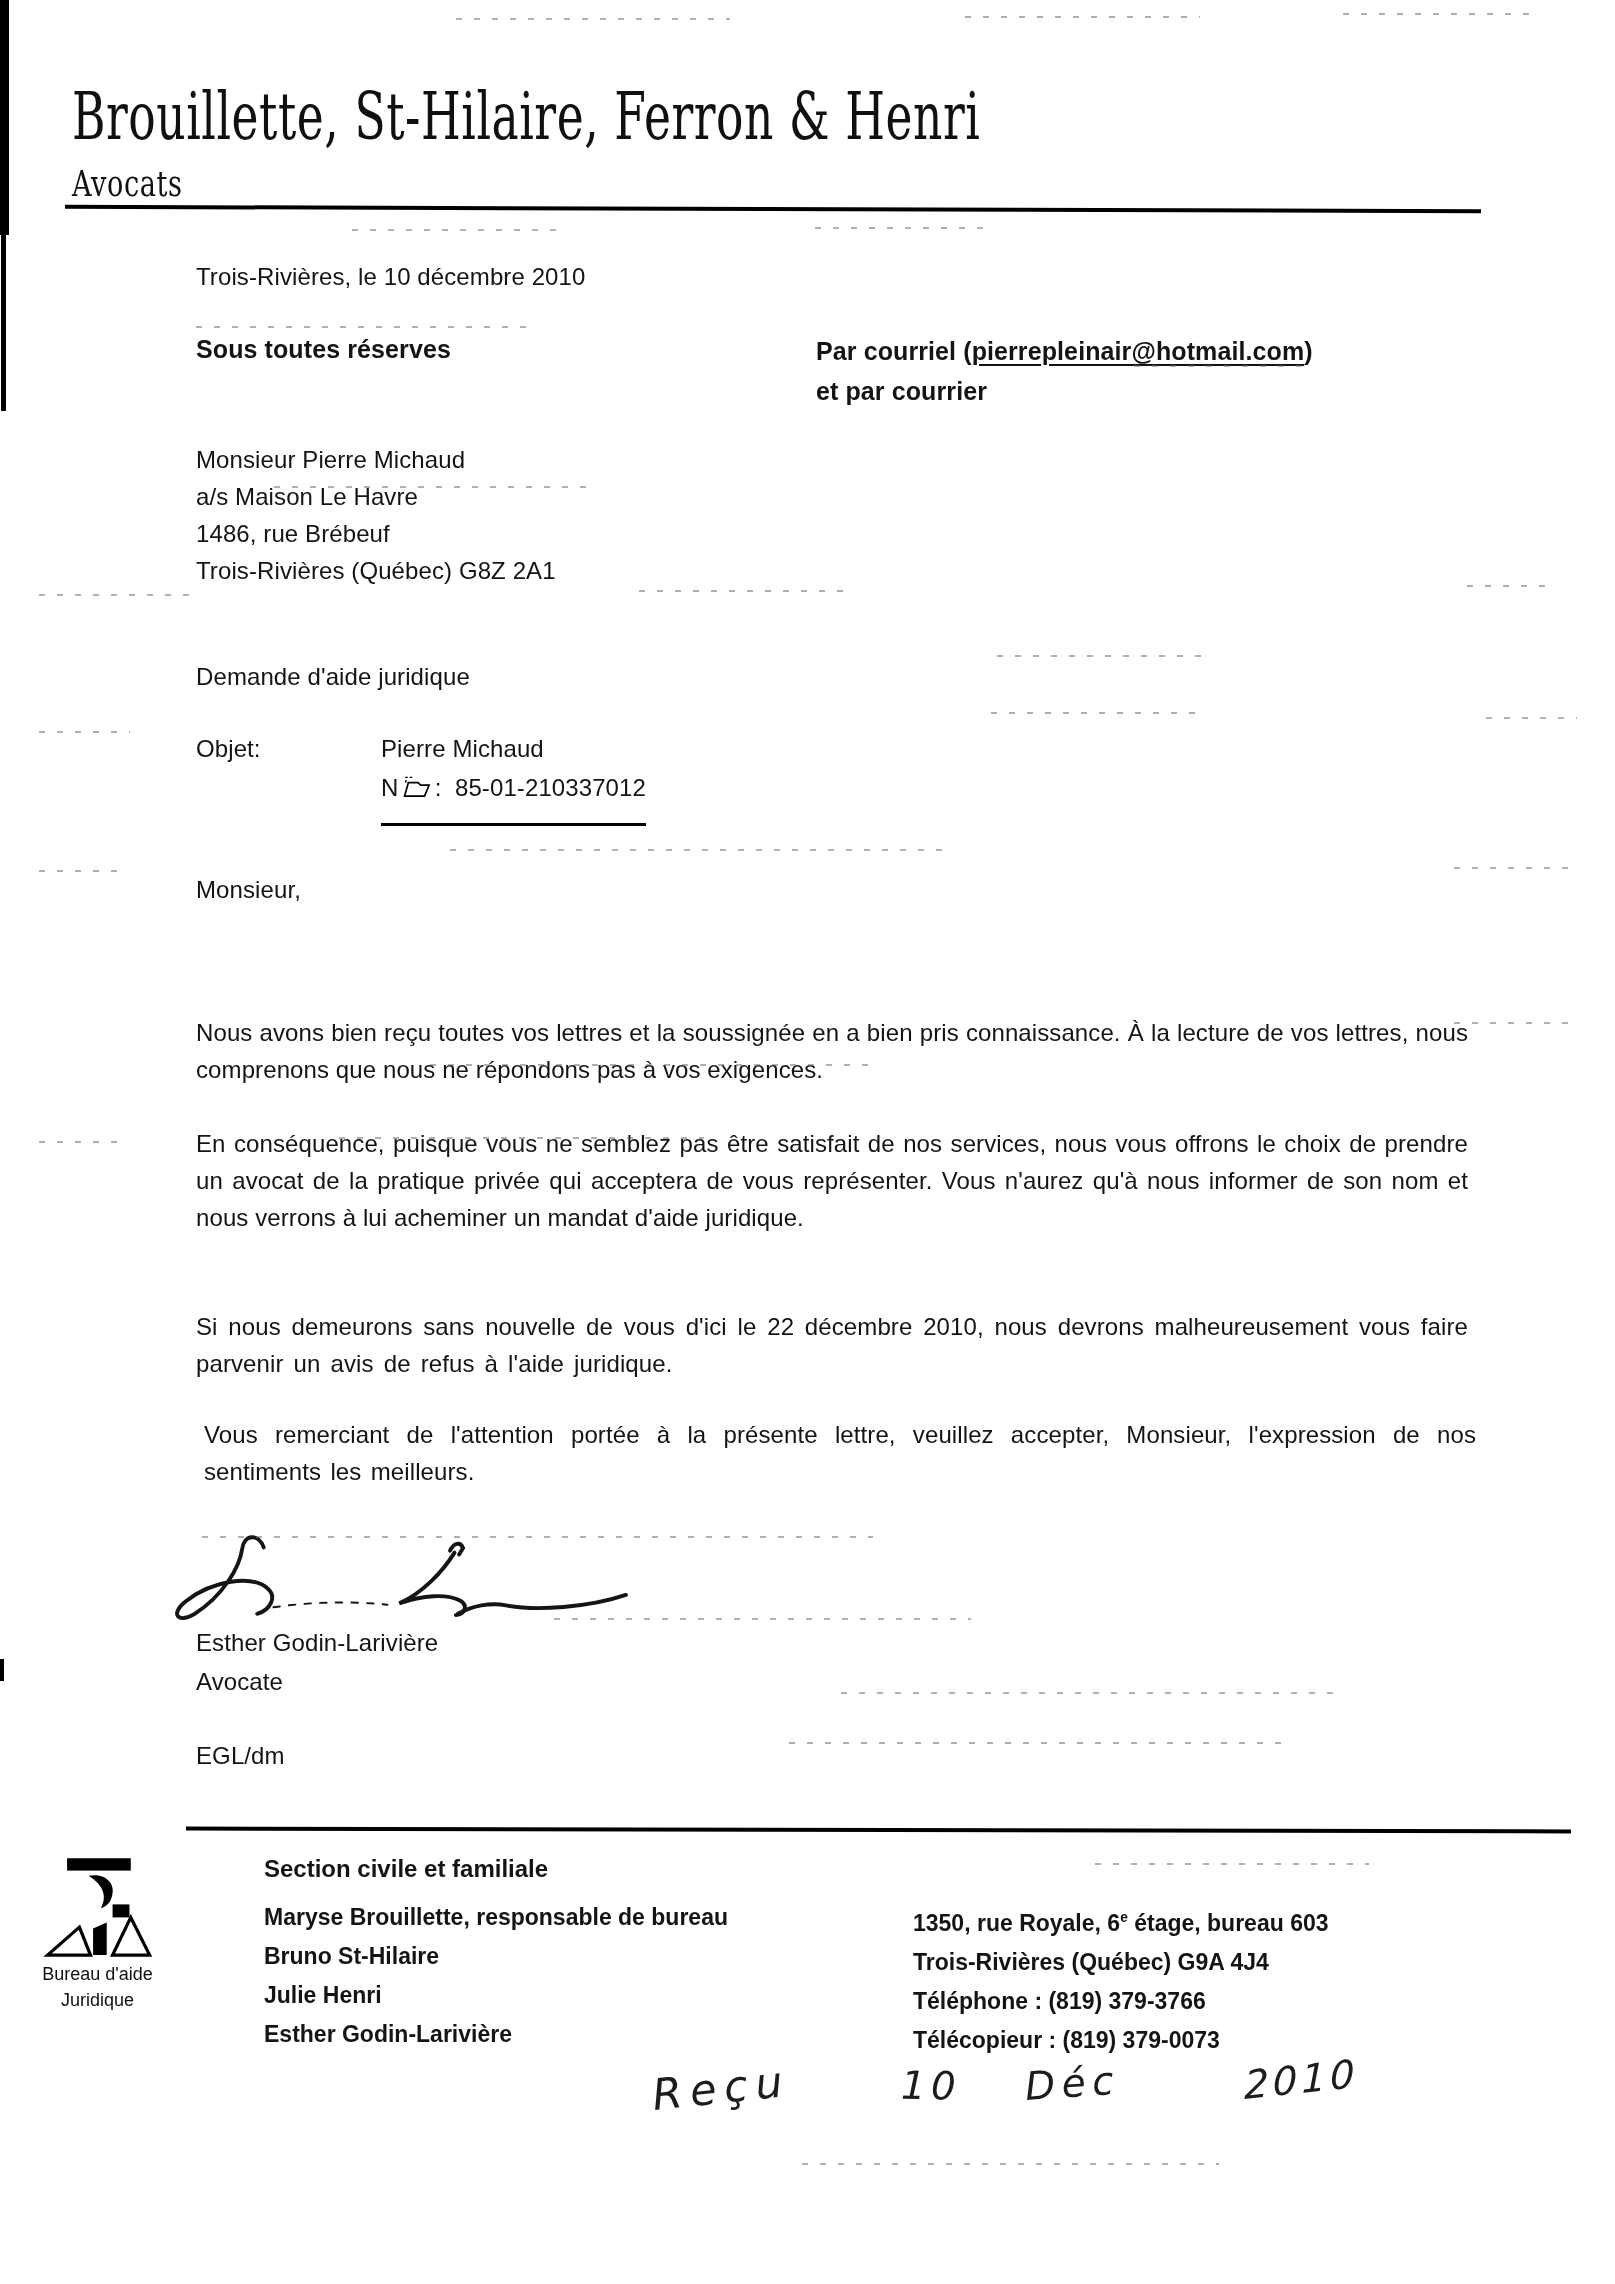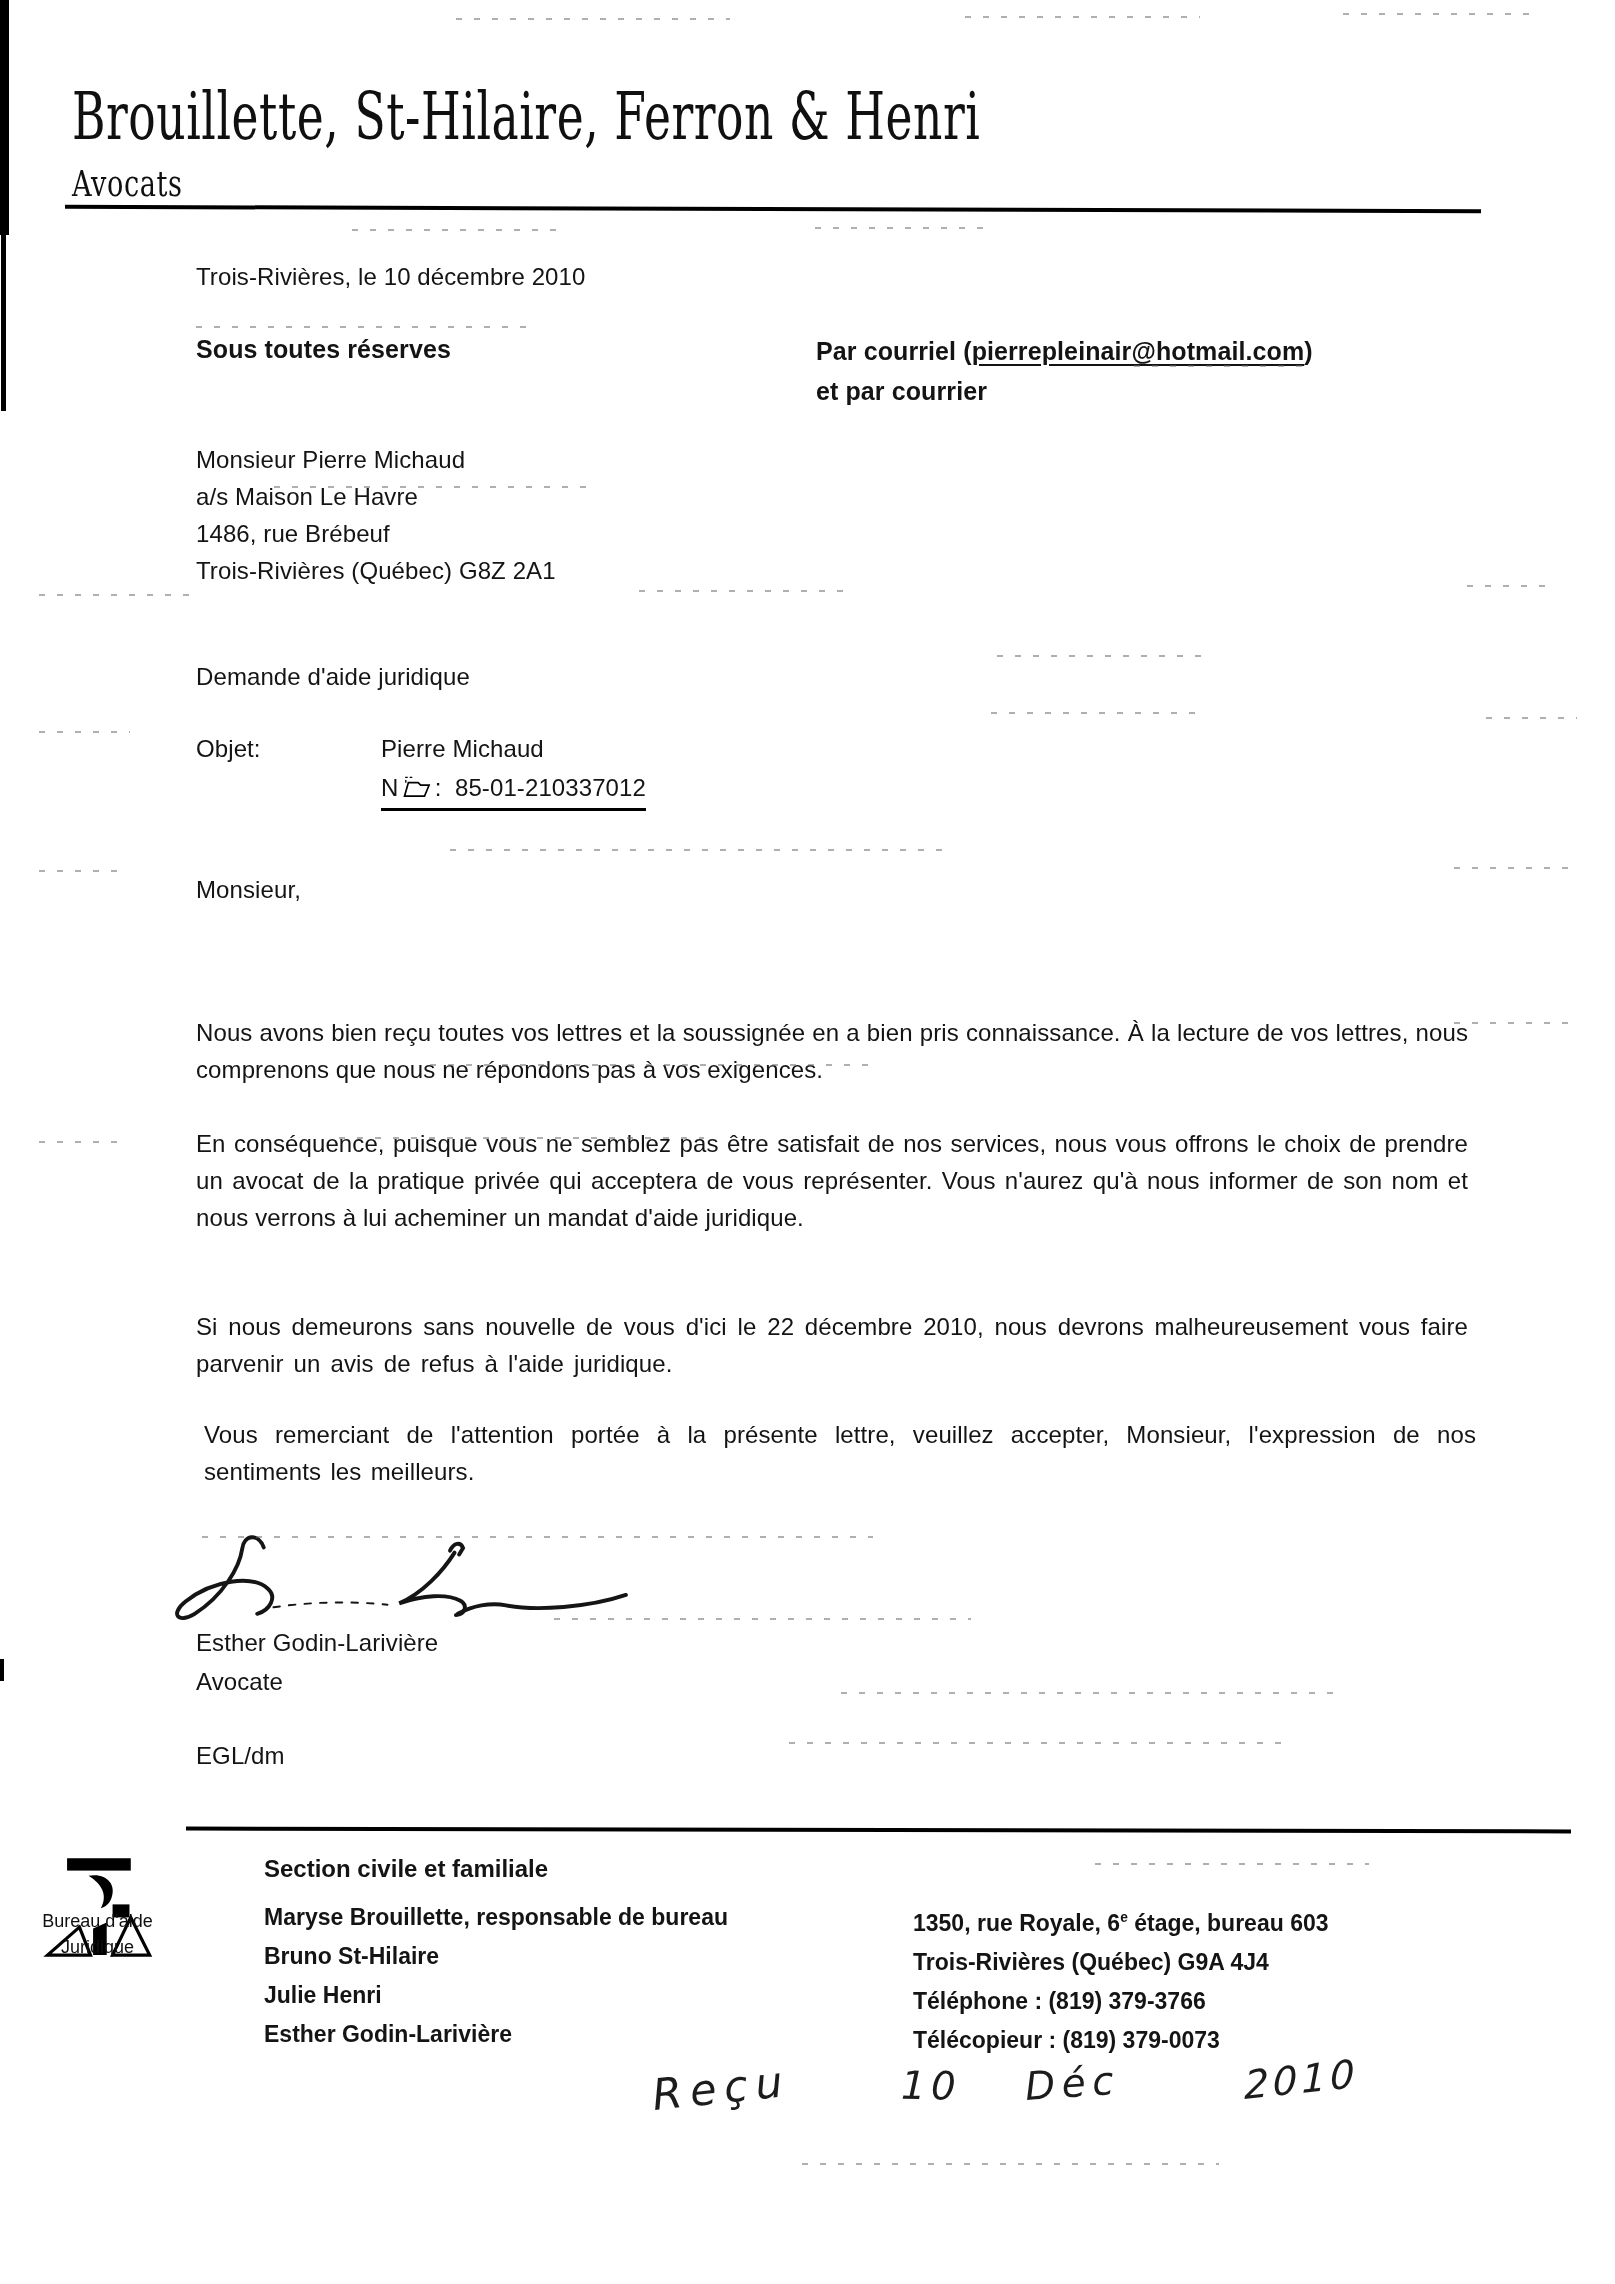--- a/index.html
+++ b/index.html
@@ -26,21 +26,21 @@
     color:#101010;
   }
   .rule{background:#000;}
   
   .t{font-size:24px;line-height:37px;letter-spacing:0.1px;}
   .b{font-weight:bold;}
   .para{width:1272px;text-align:justify;}
   .right-block{text-align:left;}
   .u{text-decoration:underline;text-decoration-thickness:2px;text-underline-offset:3.9px;}
   .fileline{
-    display:inline-block;border-bottom:3.3px solid #000;padding-bottom:2px;
+    display:inline-block;border-bottom:3.3px solid #000;padding-bottom:17px;
     white-space:nowrap;
   }
   .folder-icon{vertical-align:-2.6px;margin:0 3.9px 0 1.3px;}
   
   .staff div{line-height:39px;}
   .addr div{line-height:39px;}
   .logo-caption{
     width:143px;text-align:center;font-size:18px;line-height:26px;color:#101010;
   }
   
@@ -132,21 +132,21 @@
   <div class="abs rule" style="left:186px;top:1828px;width:1385px;height:3.9px;transform:rotate(0.12deg);"></div>
 
   <svg class="abs" style="left:39px;top:1855px;" width="114" height="104" viewBox="0 0 175 160">
     <rect x="43" y="5" width="98" height="19" fill="#000"></rect>
     <path d="M76 32 C102 27 120 44 111 67 C108 76 101 80 95 82 C105 64 99 46 76 32 Z" fill="#000"></path>
     <rect x="113" y="76" width="26" height="20" fill="#000"></rect>
     <path d="M141 96 L170 154 H113 Z" fill="none" stroke="#000" stroke-width="5"></path>
     <path d="M62 111 L79 154 H13 Z" fill="none" stroke="#000" stroke-width="5"></path>
     <path d="M83 113 L104 104 V154 H83 Z" fill="#000"></path>
   </svg>
-  <div class="abs logo-caption" style="left:26px;top:1908px;">
+  <div class="abs logo-caption" style="left:26px;top:1961px;">
     <div>Bureau d'aide</div>
     <div>Juridique</div>
   </div>
 
   <div class="abs b" style="left:264px;top:1855px;font-size:24px;">Section civile et familiale</div>
 
   <div class="abs b staff" style="left:264px;top:1898px;font-size:23px;">
     <div>Maryse Brouillette, responsable de bureau</div>
     <div>Bruno St-Hilaire</div>
     <div>Julie Henri</div>

